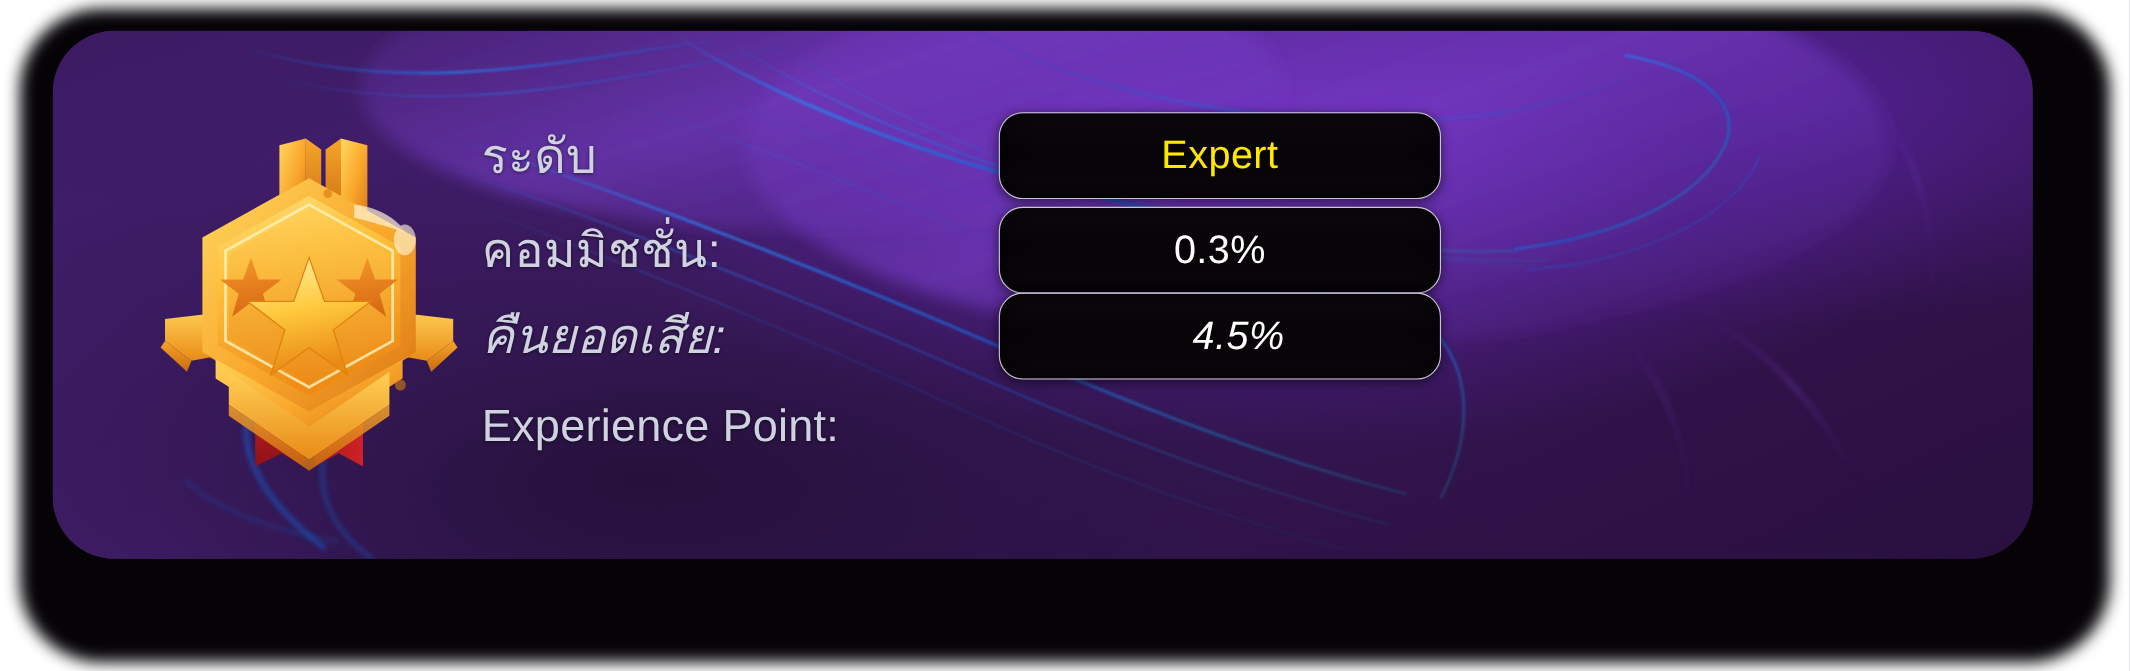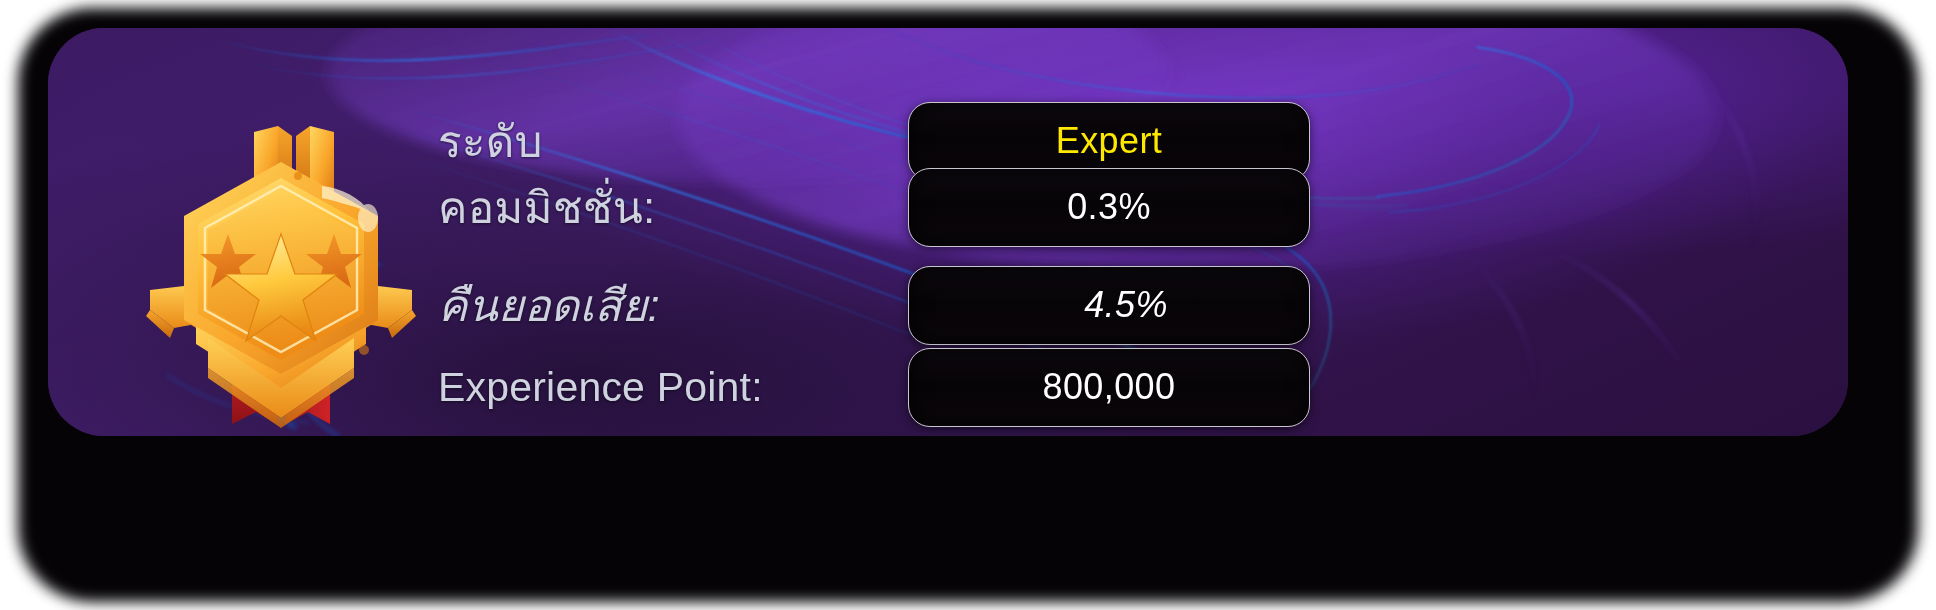--- a/index.html
+++ b/index.html
@@ -28,21 +28,21 @@
       radial-gradient(circle at 96% 60%, rgba(255,255,255,.8) 0 1px, transparent 1.4px),
       radial-gradient(circle at 3% 48%, rgba(255,255,255,.8) 0 1px, transparent 1.4px);
     background-size:37px 29px,41px 33px,29px 37px,33px 27px,45px 31px,27px 41px,31px 35px,39px 25px;
     mask-image:radial-gradient(ellipse 97% 97% at 50% 50%, transparent 0 78%, #000 88%, #000 100%);
     -webkit-mask-image:radial-gradient(ellipse 97% 97% at 50% 50%, transparent 0 78%, #000 88%, #000 100%);
     pointer-events:none;
   }
 
   
   .card{
-    position:absolute;left:48px;top:28px;width:1800px;height:408px;
+    position:absolute;left:48px;top:28px;width:1800px;height:480px;
     border-radius:56px;overflow:hidden;
     background:#2e1448;
   }
   .card-bg{
     position:absolute;inset:0;
     background:
       radial-gradient(ellipse 46% 70% at 62% 24%,  rgba(104,42,176,.95) 0%, rgba(80,30,140,.45) 48%, rgba(52,18,92,0) 78%),
       radial-gradient(ellipse 38% 60% at 88% 14%,  rgba(86,34,156,.75) 0%, rgba(60,22,110,0) 70%),
       radial-gradient(ellipse 55% 85% at 30% 85%,  rgba(36,16,56,.95) 0%, rgba(40,18,64,.35) 55%, rgba(45,20,72,0) 80%),
       radial-gradient(ellipse 40% 55% at 8% 18%,   rgba(63,28,104,.8) 0%, rgba(55,24,92,0) 75%),
@@ -54,21 +54,21 @@
 
   
   .badge{
     position:absolute;left:78px;top:96px;width:310px;height:310px;
   }
   .badge svg{width:100%;height:100%;display:block;}
 
   
   .rows{position:absolute;left:0;top:0;width:1800px;height:552px;}
   .row{position:absolute;left:0;width:1800px;height:86px;display:flex;align-items:center;}
-  .row-0{top:70px;} .row-1{top:136px;} .row-2{top:234px;font-style:italic;} .row-3{top:316px;}
+  .row-0{top:70px;} .row-1{top:156px;} .row-2{top:234px;font-style:italic;} .row-3{top:316px;}
 
   .label{
     position:absolute;left:390px;
     color:#cfd3e0;
     font-size:41px;
     letter-spacing:.2px;
     white-space:nowrap;
     text-shadow:0 1px 3px rgba(0,0,0,.55);
   }
   .label.thai{font-size:44px;}
@@ -274,20 +274,17 @@
 
       <div class="row row-2">
         <div class="label thai">คืนยอดเสีย:</div>
         <div class="valuebox">
           <span class="value" style="color: rgb(255, 255, 255); margin-left: 34px;">4.5%</span>
         </div>
       </div>
 
       <div class="row row-3">
         <div class="label">Experience Point:</div>
-        <div class="valuebox">
-          <span class="value" style="color: rgb(255, 255, 255);">800,000</span>
-        </div>
       </div>
 
     </div>
   </div>
 </div>
 
 </body></html>

